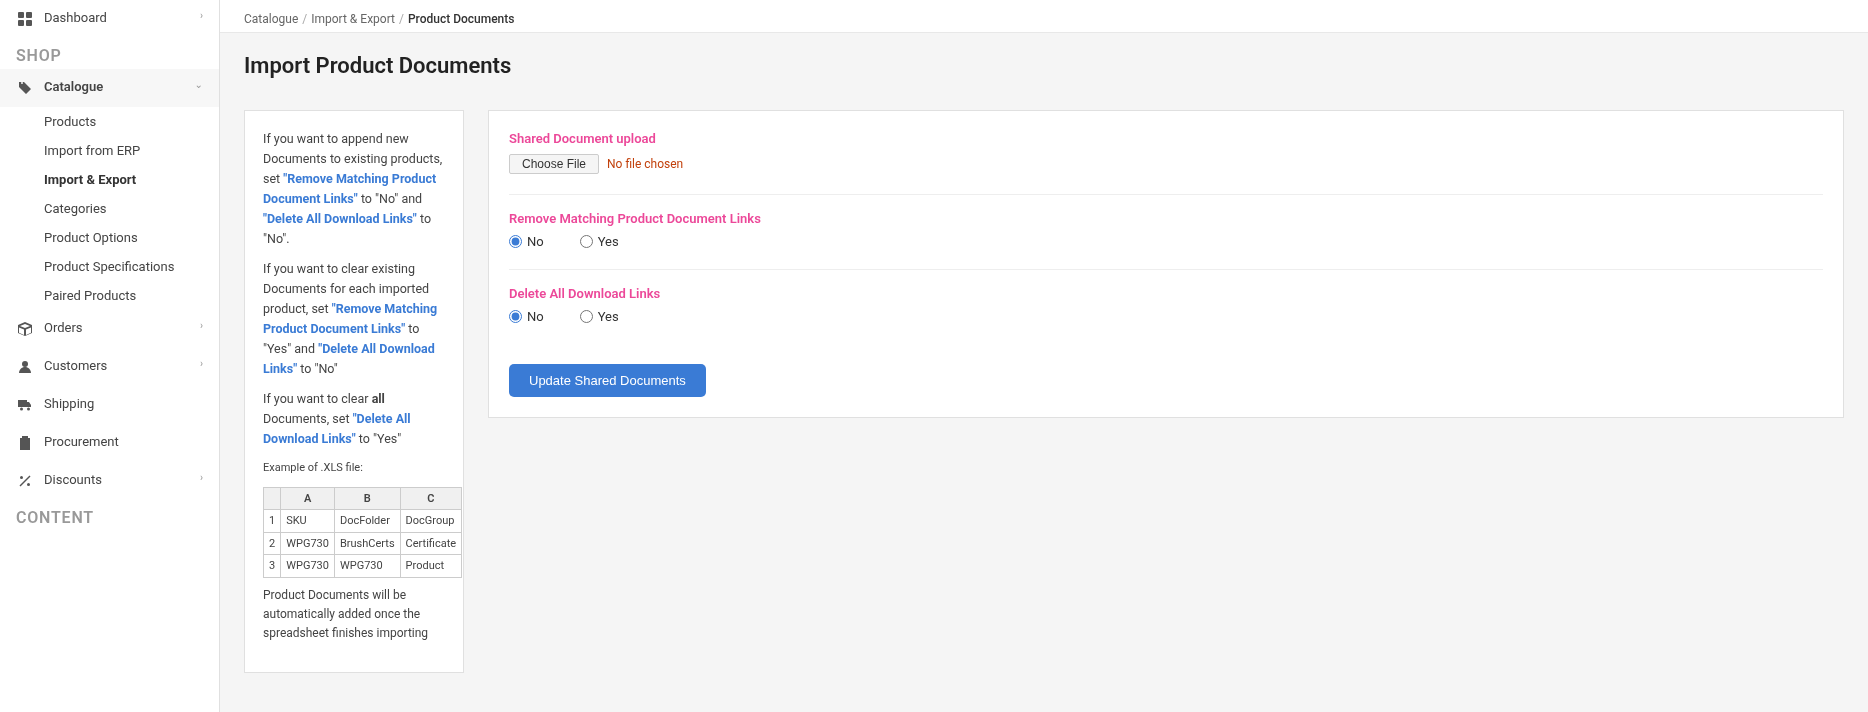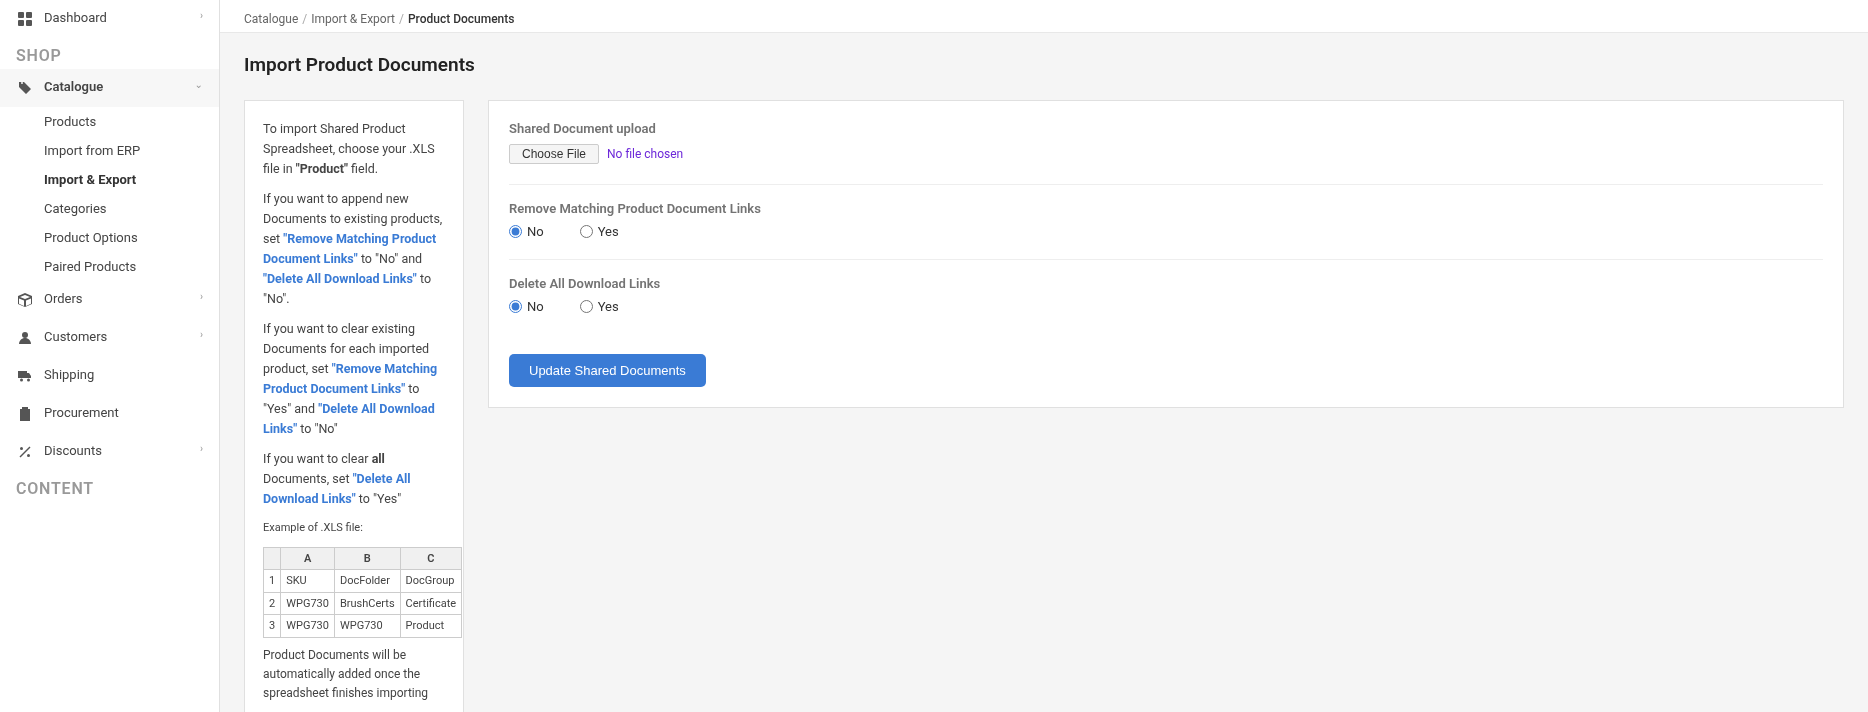--- a/index.html
+++ b/index.html
@@ -17,42 +17,42 @@
     .catalogue-item .label { font-weight: 600; }
 
     
     .main { flex: 1; display: flex; flex-direction: column; overflow: hidden; }
     .breadcrumb { padding: 12px 24px 6px; font-size: 12px; color: #666; display: flex; align-items: center; gap: 4px; background: #fff; border-bottom: 1px solid #e8e8e8; }
     .breadcrumb a { color: #666; text-decoration: none; }
     .breadcrumb .sep { color: #aaa; }
     .breadcrumb .current { color: #333; font-weight: 500; }
 
     .content-area { flex: 1; overflow-y: auto; padding: 20px 24px; background: #f5f5f5; }
-    .page-title { font-size: 19px; font-weight: 600; color: #222; margin-bottom: 24px; }
+    .page-title { font-size: 22px; font-weight: 600; color: #222; margin-bottom: 32px; }
 
     .two-col { display: flex; gap: 24px; align-items: flex-start; }
 
     
     .info-panel { background: #fff; border: 1px solid #e0e0e0; padding: 18px; width: 220px; flex-shrink: 0; font-size: 12.5px; line-height: 1.6; color: #444; }
     .info-panel p { margin-bottom: 10px; }
     .info-panel strong { font-weight: 700; }
     .info-panel .blue-text { color: #3a7bd5; }
     .xls-example { margin: 10px 0; font-size: 11px; }
     .xls-table { border-collapse: collapse; width: 100%; font-size: 11px; }
     .xls-table td, .xls-table th { border: 1px solid #ccc; padding: 2px 5px; background: #fff; }
     .xls-table th { background: #f0f0f0; font-weight: 600; }
     .auto-add-note { font-size: 12px; color: #444; margin: 8px 0; }
 
     
     .form-panel { flex: 1; background: #fff; border: 1px solid #e0e0e0; padding: 20px; }
     .form-section { margin-bottom: 20px; }
-    .form-label { font-size: 13px; font-weight: 600; color: #737373; margin-bottom: 8px; }
+    .form-label { font-size: 13px; font-weight: 600; color: #ec4899; margin-bottom: 8px; }
     .file-row { display: flex; align-items: center; gap: 8px; }
     .choose-file-btn { padding: 2px 12px; background: #f5f5f5; border: 1px solid #ccc; cursor: pointer; font-size: 12px; color: #333; border-radius: 2px; }
-    .no-file-text { color: #6d28d9; font-size: 12px; }
+    .no-file-text { color: #c2410c; font-size: 12px; }
     .divider { border: none; border-top: 1px solid #eee; margin: 16px 0; }
     .radio-group { display: flex; gap: 36px; align-items: center; margin-top: 6px; }
     .radio-option { display: flex; align-items: center; gap: 5px; cursor: pointer; font-size: 13px; }
     .radio-option input[type="radio"] { accent-color: #3a7bd5; cursor: pointer; }
     .update-btn { margin-top: 20px; padding: 9px 20px; background: #3a7bd5; color: #fff; border: none; cursor: pointer; border-radius: 5px; font-size: 13px; font-weight: 500; }
 
     
     .sidebar::-webkit-scrollbar { width: 4px; }
     .sidebar::-webkit-scrollbar-thumb { background: #ccc; border-radius: 2px; }
   </style>
@@ -84,20 +84,21 @@
     </span>
     <span class="label">Catalogue</span>
     <span class="chevron">⌄</span>
   </div>
 
   <div class="sidebar-sub-item">Products</div>
   <div class="sidebar-sub-item">Import from ERP</div>
   <div class="sidebar-sub-item active">Import &amp; Export</div>
   <div class="sidebar-sub-item">Categories</div>
   <div class="sidebar-sub-item">Product Options</div>
+  <div class="sidebar-sub-item">Product Specifications</div>
   <div class="sidebar-sub-item">Paired Products</div>
 
   <div class="sidebar-nav-item">
     <span class="icon">
       <svg width="16" height="16" viewBox="0 0 16 16" fill="#555">
           <path d="M8 1L1 4v8l7 3 7-3V4L8 1zm0 2l5 2-5 2-5-2 5-2zm-6 3.5l5 2V14l-5-2.2V6.5zm7 7.5V8.5l5-2v5.3L9 14z"></path>
         </svg>
     </span>
     <span>Orders</span>
     <span class="chevron">›</span>
@@ -156,23 +157,20 @@
     <span class="sep">/</span>
     <span class="current">Product Documents</span>
   </div>
 
   <div class="content-area">
     <div class="page-title">Import Product Documents</div>
 
     <div class="two-col">
 
       <div class="info-panel">
-        <p>
-          To import Shared Product Spreadsheet, choose your .XLS file in <strong>"Product"</strong> field.
-        </p>
         <p>
           If you want to append new Documents to existing products, set <span class="blue-text"><strong>"Remove Matching Product Document Links"</strong></span> to "No" and <span class="blue-text"><strong>"Delete All Download Links"</strong></span> to "No".
         </p>
         <p>
           If you want to clear existing Documents for each imported product, set <span class="blue-text"><strong>"Remove Matching Product Document Links"</strong></span> to "Yes" and <span class="blue-text"><strong>"Delete All Download Links"</strong></span> to "No"
         </p>
         <p>
           If you want to clear <strong>all</strong> Documents, set <span class="blue-text"><strong>"Delete All Download Links"</strong></span> to "Yes"
         </p>
         <div class="xls-example">Example of .XLS file:</div>

